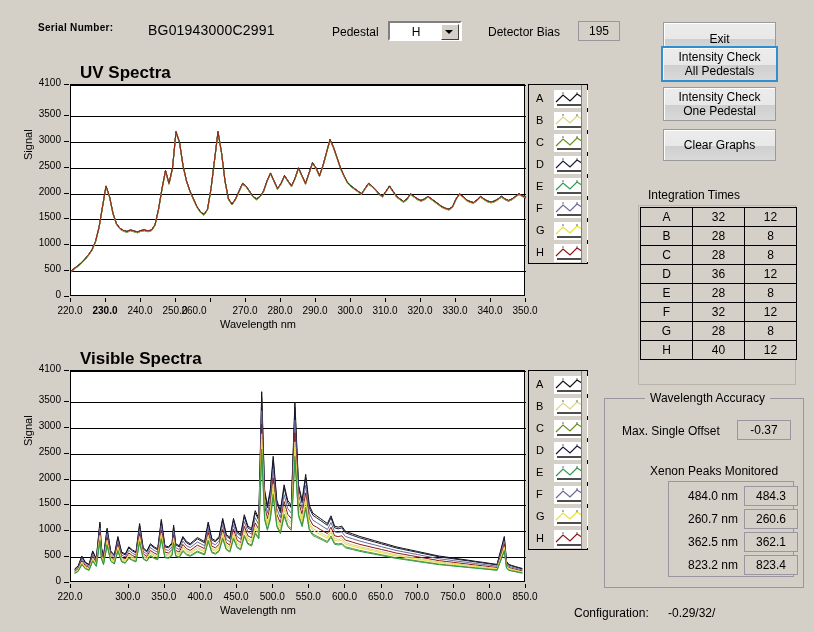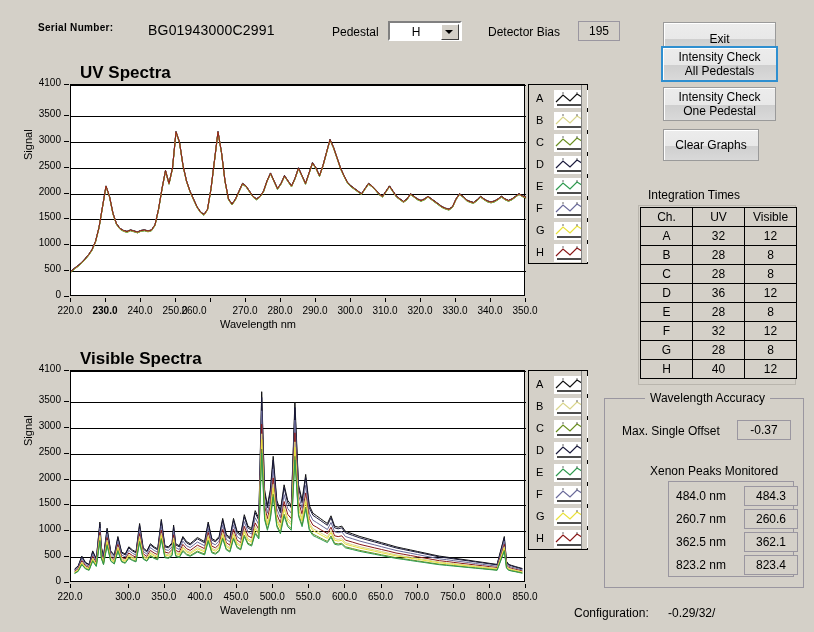--- a/index.html
+++ b/index.html
@@ -29,21 +29,21 @@
 
   
   .btn{background:linear-gradient(to bottom,#ececec 0%,#e8e8e8 52%,#cfcfcf 53%,#d9d9d9 100%);
        border:1px solid #9a9a9a;box-shadow:inset 1px 1px 0 #fff;
        text-align:center;font-size:12px;color:#000;box-sizing:border-box;
        display:flex;align-items:center;justify-content:center;line-height:14px;}
   .btn.sel{border:2px solid #2f8fd0;box-shadow:inset 1px 1px 0 #fff;}
   #btn-exit{left:663px;top:22px;width:113px;height:33px;}
   #btn-all{left:661px;top:46px;width:117px;height:36px;}
   #btn-one{left:663px;top:87px;width:113px;height:34px;}
-  #btn-clear{left:663px;top:129px;width:96px;height:32px;}
+  #btn-clear{left:663px;top:129px;width:113px;height:32px;}
 
   
   #integration-title{left:648px;top:188px;font-size:12px;}
   #int-table{left:640px;top:207px;border-collapse:collapse;font-size:12px;}
   #int-table td{border:1px solid #000;width:51px;height:18px;text-align:center;padding:0;
      background:#d4d0c8;line-height:18px;}
   #int-table .hdr{font-weight:normal;}
   #int-outer{left:638px;top:205px;width:158px;height:180px;border:1px solid #b9b5ad;
      box-sizing:border-box;}
 
@@ -51,21 +51,21 @@
   #wa-group{left:604px;top:398px;width:200px;height:190px;
      border:1px solid #9a96a0;box-sizing:border-box;}
   #wa-title{left:645px;top:391px;background:#d4d0c8;padding:0 5px;font-size:12px;}
   #mso-label{left:622px;top:424px;font-size:12px;}
   #mso-value{left:737px;top:420px;width:54px;height:20px;border:1px solid #9a96a0;
      background:#d4d0c8;box-sizing:border-box;text-align:center;line-height:18px;font-size:12px;}
   #xenon-title{left:650px;top:464px;font-size:12px;}
   #xenon-box{left:668px;top:481px;width:126px;height:96px;border:1px solid #9a96a0;
      box-sizing:border-box;}
   .xrow{position:absolute;height:22px;}
-  .xrow .nm{position:absolute;left:0;top:3px;width:62px;text-align:left;font-size:12px;}
+  .xrow .nm{position:absolute;left:0;top:3px;width:62px;text-align:right;font-size:12px;}
   .xrow .bx{position:absolute;left:68px;top:0;width:54px;height:20px;border:1px solid #9a96a0;
      background:#d4d0c8;box-sizing:border-box;text-align:center;line-height:18px;font-size:12px;}
 
   #config-label{left:574px;top:606px;font-size:12px;}
   #config-value{left:668px;top:606px;font-size:12px;}
 
   
   .chart-title{font-size:17px;font-weight:bold;}
   #uv-title{left:80px;top:63px;}
   #vis-title{left:80px;top:349px;}
@@ -119,25 +119,20 @@
   </div>
 </div>
 <div class="abs btn" id="btn-clear">
   <span>Clear Graphs</span>
 </div>
 
 <div class="abs" id="integration-title">Integration Times</div>
 <div class="abs" id="int-outer"></div>
 <table class="abs" id="int-table">
   <tbody id="int-tbody">
-      <tr>
-        <td class="hdr">Ch.</td>
-        <td class="hdr">UV</td>
-        <td class="hdr">Visible</td>
-      </tr>
       <tr>
         <td>A</td>
         <td>32</td>
         <td>12</td>
       </tr>
       <tr>
         <td>B</td>
         <td>28</td>
         <td>8</td>
       </tr>

